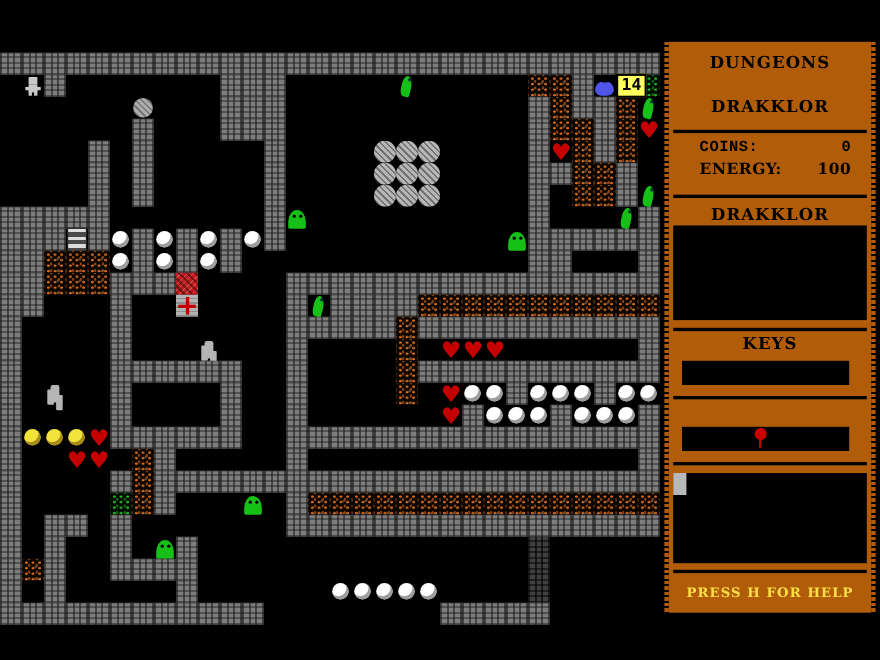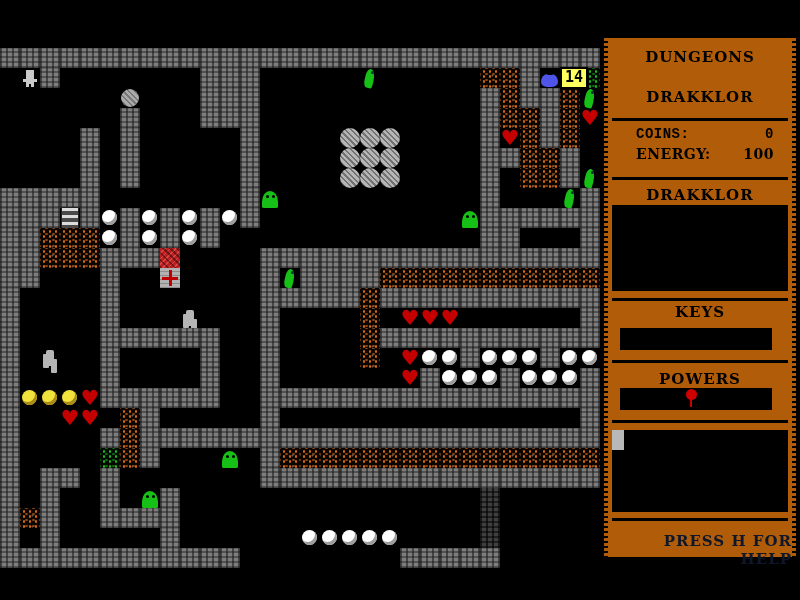--- a/index.html
+++ b/index.html
@@ -77,22 +77,22 @@
   .sec{position:absolute;width:100%;text-align:center;color:#000;font-weight:bold;font-size:15px;letter-spacing:1px;}
   .secp{top:148px;} .seck{top:265px;} .secw{top:332px;}
   .bx{position:absolute;background:#000;}
   .bxp{left:4px;top:167px;width:176px;height:86px;}
   .bxk{left:12px;top:290px;width:152px;height:22px;}
   .bxw{left:12px;top:350px;width:152px;height:22px;}
   .bxm{left:4px;top:392px;width:176px;height:82px;}
   .pin{position:absolute;left:66px;top:1px;width:11px;height:11px;background:#cc0000;border-radius:50%;}
   .pin::after{content:"";position:absolute;left:4px;top:10px;width:2px;height:8px;background:#cc0000;}
   .chip{position:absolute;left:0;top:0;width:12px;height:20px;background:#b8b8b8;}
-  .help{position:absolute;top:494px;width:100%;text-align:right;color:#0f172a;font-weight:bold;
-     font-size:15px;letter-spacing:1px;}
+  .help{position:absolute;top:494px;width:100%;text-align:center;color:#fde047;font-weight:bold;
+     font-size:12px;letter-spacing:1px;}
 </style>
 </head>
 <body>
 
 <div id="screen">
 
   <div id="map">
       <div class="tile t-wall" style="left: 0px; top: 0px;"></div>
       <div class="tile t-wall" style="left: 20px; top: 0px;"></div>
       <div class="tile t-wall" style="left: 40px; top: 0px;"></div>
@@ -520,21 +520,20 @@
       <div class="hr h2"></div>
 
       <div class="sec secp">DRAKKLOR</div>
       <div class="bx bxp"></div>
       <div class="hr h3"></div>
 
       <div class="sec seck">KEYS</div>
       <div class="bx bxk"></div>
       <div class="hr h4"></div>
 
-      <div class="sec secw">POWERS</div>
       <div class="bx bxw">
         <div class="pin"></div>
       </div>
       <div class="hr h5"></div>
 
       <div class="bx bxm">
         <div class="chip"></div>
       </div>
       <div class="hr h6"></div>
 

